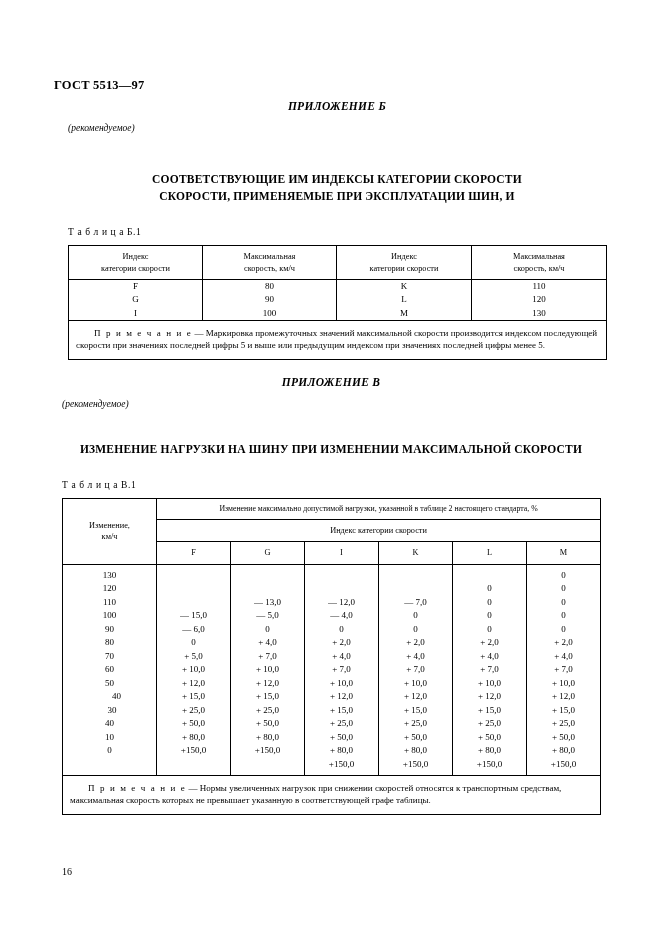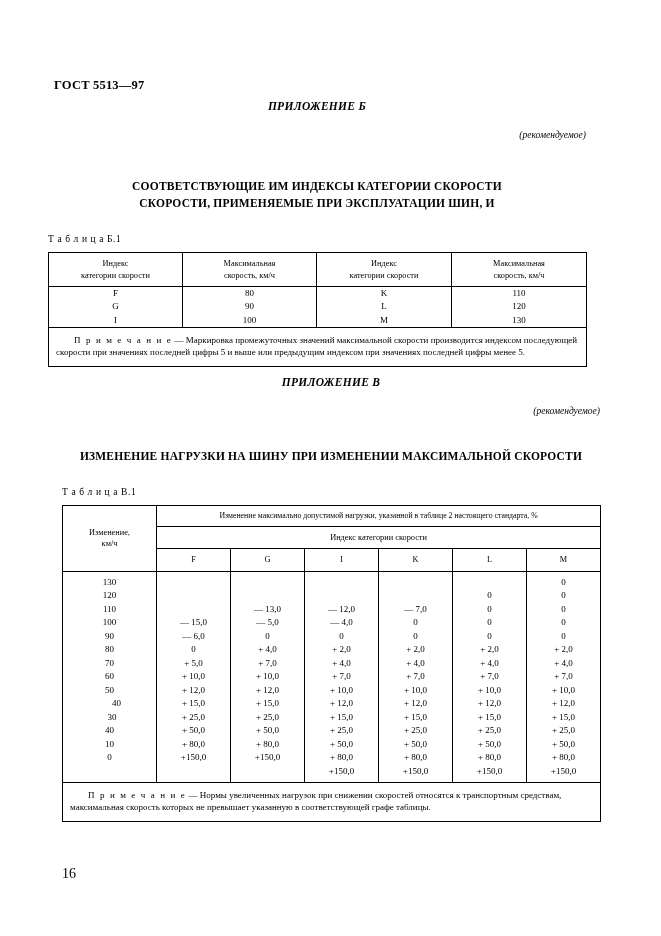--- a/index.html
+++ b/index.html
@@ -32,39 +32,39 @@
     letter-spacing: 0.2px;
   }
   .appendix-label {
     text-align: center;
     font-style: italic;
     font-weight: bold;
     font-size: 11.5px;
     letter-spacing: 0.3px;
   }
   .appendix-sub {
-    text-align: right;
+    text-align: left;
     font-style: italic;
     font-size: 9.5px;
-    margin-top: 18px;
+    margin-top: 11px;
   }
   .section-title {
     text-align: center;
     font-weight: bold;
     font-size: 11.5px;
     line-height: 1.45;
     letter-spacing: 0.2px;
   }
   .table-caption {
     font-size: 9.5px;
     letter-spacing: 0.6px;
   }
   .block-b {
     position: absolute;
-    left: 48px;
+    left: 68px;
     top: 100px;
     width: 538px;
   }
   .block-v {
     position: absolute;
     left: 62px;
     top: 376px;
     width: 538px;
   }
   table {
@@ -102,21 +102,21 @@
   }
   .tbl1-wrap { margin-top: 8px; }
   .tbl2-wrap { margin-top: 8px; }
   .rowlabel {
     text-align: center;
   }
   .page-number {
     position: absolute;
     left: 62px;
     top: 866px;
-    font-size: 14px;
+    font-size: 10px;
     text-align: center;
   }
 </style>
 </head>
 <body>
 
 <div class="page">
 
   <div class="doc-header">ГОСТ 5513—97</div>
 

